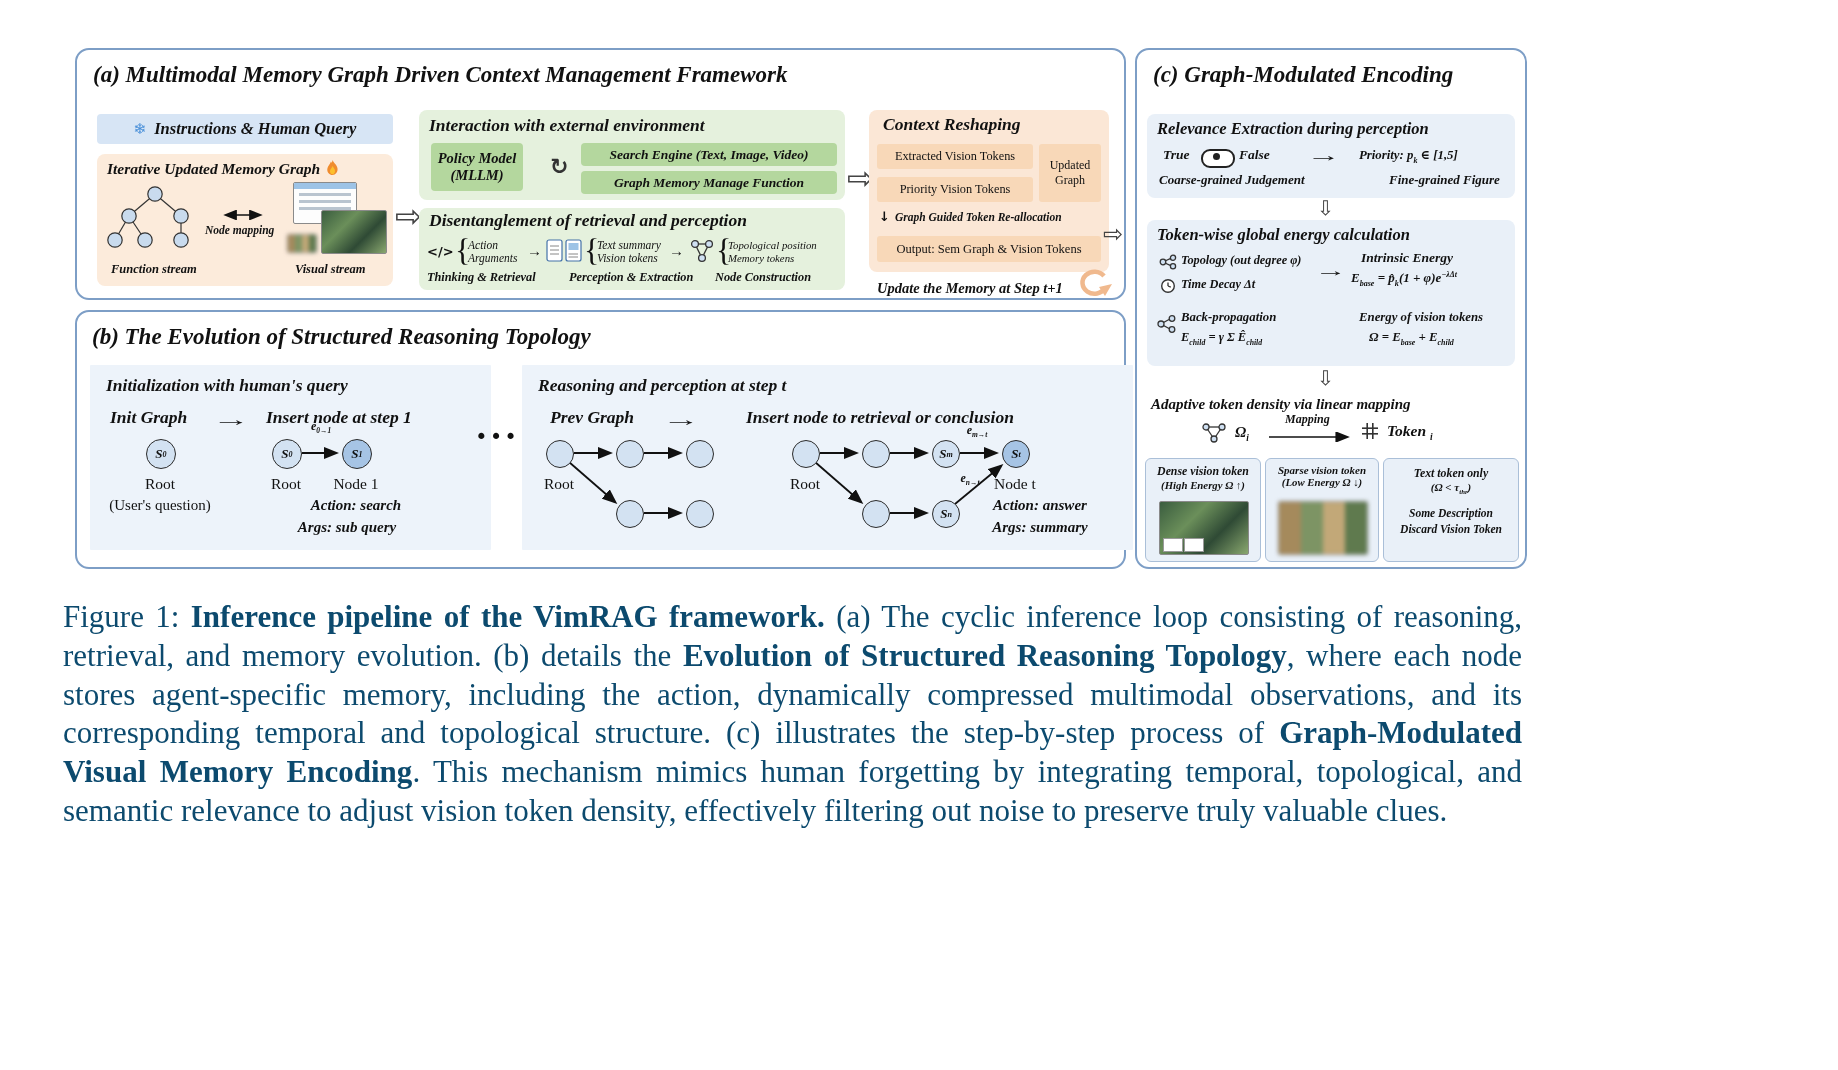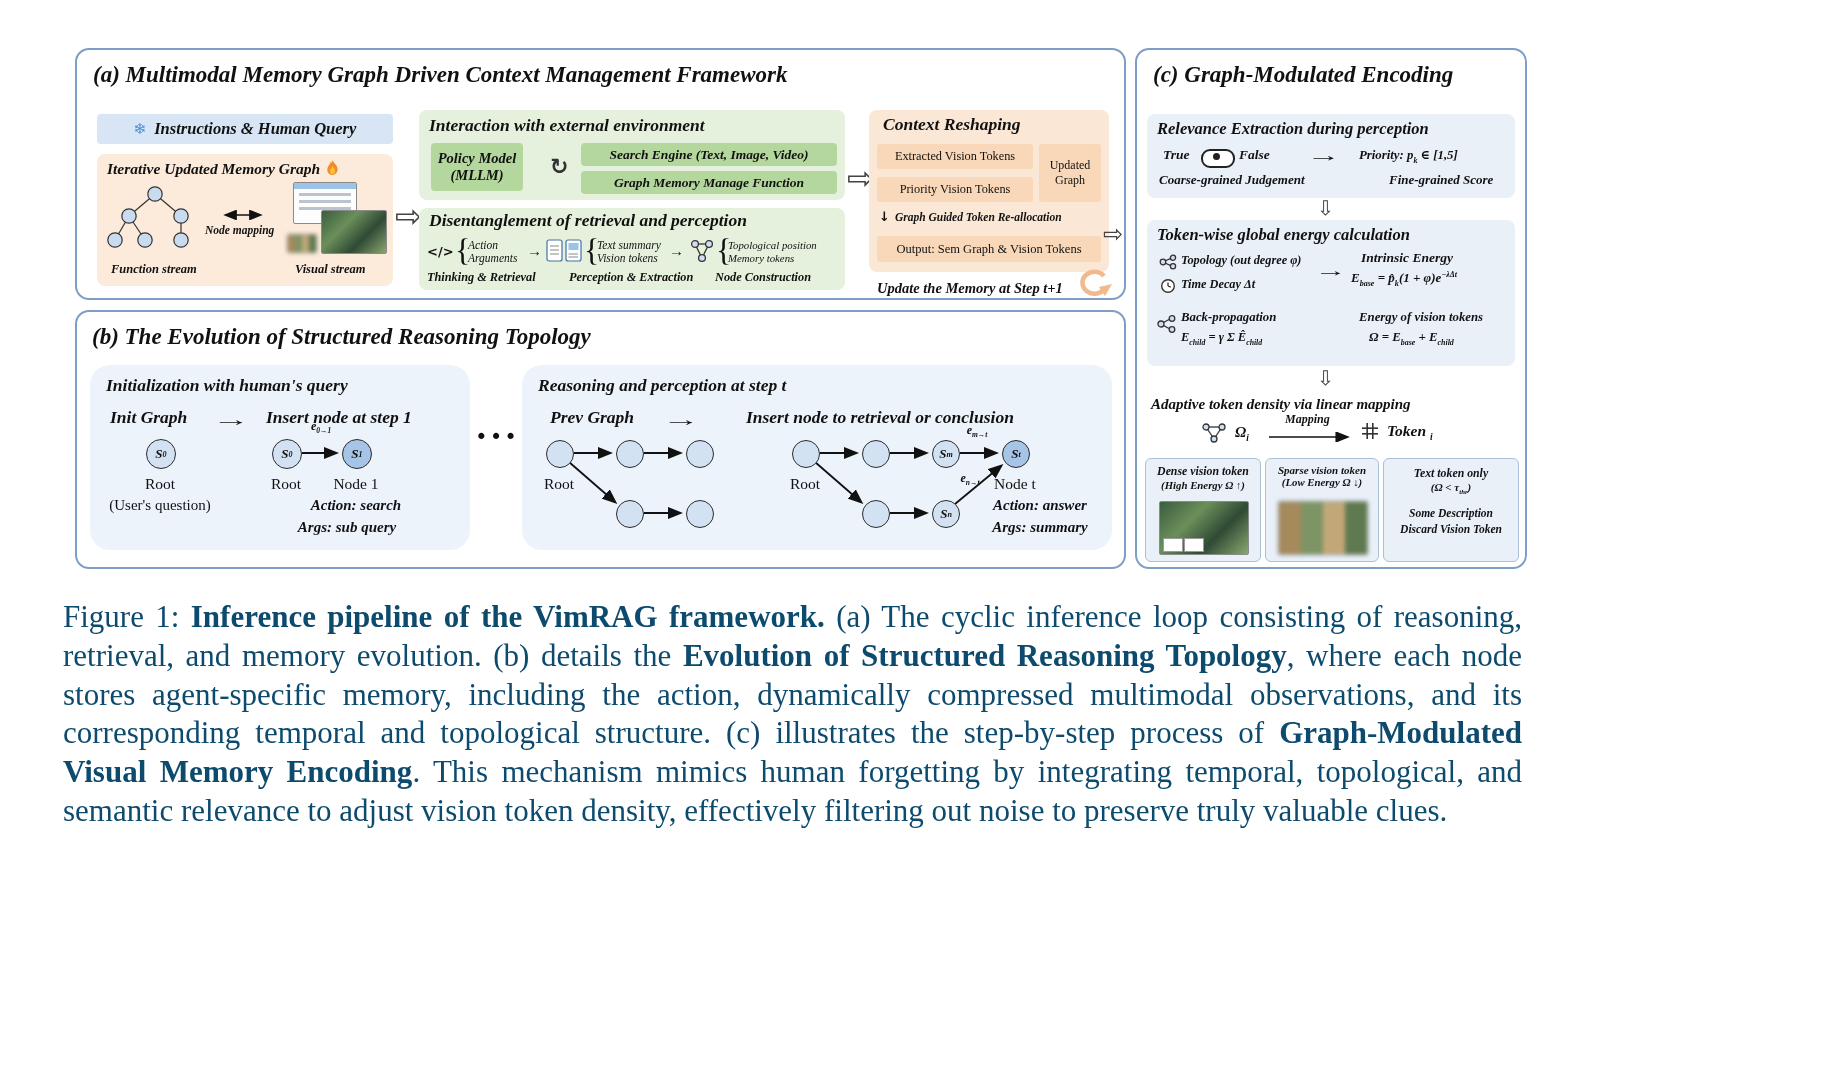--- a/index.html
+++ b/index.html
@@ -19,21 +19,21 @@
   .ptitle{position:absolute;font-size:23px;font-weight:bold;font-style:italic;white-space:nowrap;}
   .bar{position:absolute;display:flex;align-items:center;justify-content:center;gap:8px;border-radius:4px;background:var(--blue-bar);}
   .membox{position:absolute;background:var(--peach-bg);border-radius:8px;}
   .greenbox{position:absolute;background:var(--green-bg);border-radius:8px;}
   .orangebox{position:absolute;background:var(--orange-bg);border-radius:8px;}
   .gtitle{position:absolute;left:10px;top:5px;font-size:17.5px;white-space:nowrap;}
   .gbtn{position:absolute;background:var(--green-box);border-radius:4px;display:flex;align-items:center;justify-content:center;text-align:center;}
   .gbtn.col{flex-direction:column;line-height:17px;}
   .obox{position:absolute;background:var(--orange-box);border-radius:3px;display:flex;align-items:center;justify-content:center;text-align:center;}
   .obox.col{flex-direction:column;line-height:15px;}
-  .subpanel{position:absolute;background:var(--subpanel-bg);border-radius:20px;}
+  .subpanel{position:absolute;background:var(--subpanel-bg);border-radius:1px;padding-left:21px;}
   .cbox{position:absolute;background:var(--cbox-bg);border-radius:8px;}
   .cbox-mini{position:absolute;background:var(--cbox-bg);border:1px solid #aabfd8;border-radius:6px;text-align:center;}
   .node{position:absolute;border-radius:50%;background:var(--node-fill);border:1.6px solid #2b2b2b;
         display:flex;align-items:center;justify-content:center;font-size:13px;font-weight:bold;font-style:italic;}
   .node.dark{background:var(--node-fill-dark);}
   .harrow{position:absolute;font-family:"DejaVu Sans",sans-serif;color:#444;line-height:1;}
   .glyph{font-family:"DejaVu Sans",sans-serif;}
   .longarrow{display:inline-block;transform:scaleX(2);transform-origin:left center;font-weight:bold;}
   sub{font-size:0.62em;}
   sup{font-size:0.62em;}
@@ -301,21 +301,21 @@
   <div class="cbox" style="left:10px;top:64px;width:368px;height:84px">
     <div class="a bi nw" style="left:10px;top:5px;font-size:16.5px">Relevance Extraction during perception</div>
     <span class="a bi nw" style="left:16px;top:33px;font-size:13.5px">True</span>
     <span class="toggle" style="left:54px;top:35px">
         <b></b>
       </span>
     <span class="a bi nw" style="left:92px;top:33px;font-size:13.5px">False</span>
     <span class="a" style="left:160px;top:32px;font-size:17px"><span class="longarrow">→</span></span>
     <div class="a bi nw" style="left:212px;top:33px;font-size:12.8px"><span>Priority: p</span><sub>k</sub><span> ∈ [1,5]</span></div>
     <div class="a bi nw" style="left:12px;top:58px;font-size:13px">Coarse-grained Judgement</div>
-    <div class="a bi nw" style="left:242px;top:58px;font-size:13px">Fine-grained Score</div>
+    <div class="a bi nw" style="left:242px;top:58px;font-size:13px">Fine-grained Figure</div>
   </div>
 
   <span class="harrow" style="left:180px;top:148px;font-size:20px">⇩</span>
 
   <div class="cbox" style="left:10px;top:170px;width:368px;height:146px">
     <div class="a bi nw" style="left:10px;top:5px;font-size:16.5px">Token-wise global energy calculation</div>
     <svg class="a" style="left:12px;top:34px" width="18" height="16">
       <g stroke="#333" stroke-width="1.3">
           <line x1="6" y1="7" x2="11.8" y2="4.3"></line>
           <line x1="6" y1="9" x2="11.8" y2="11.7"></line>

